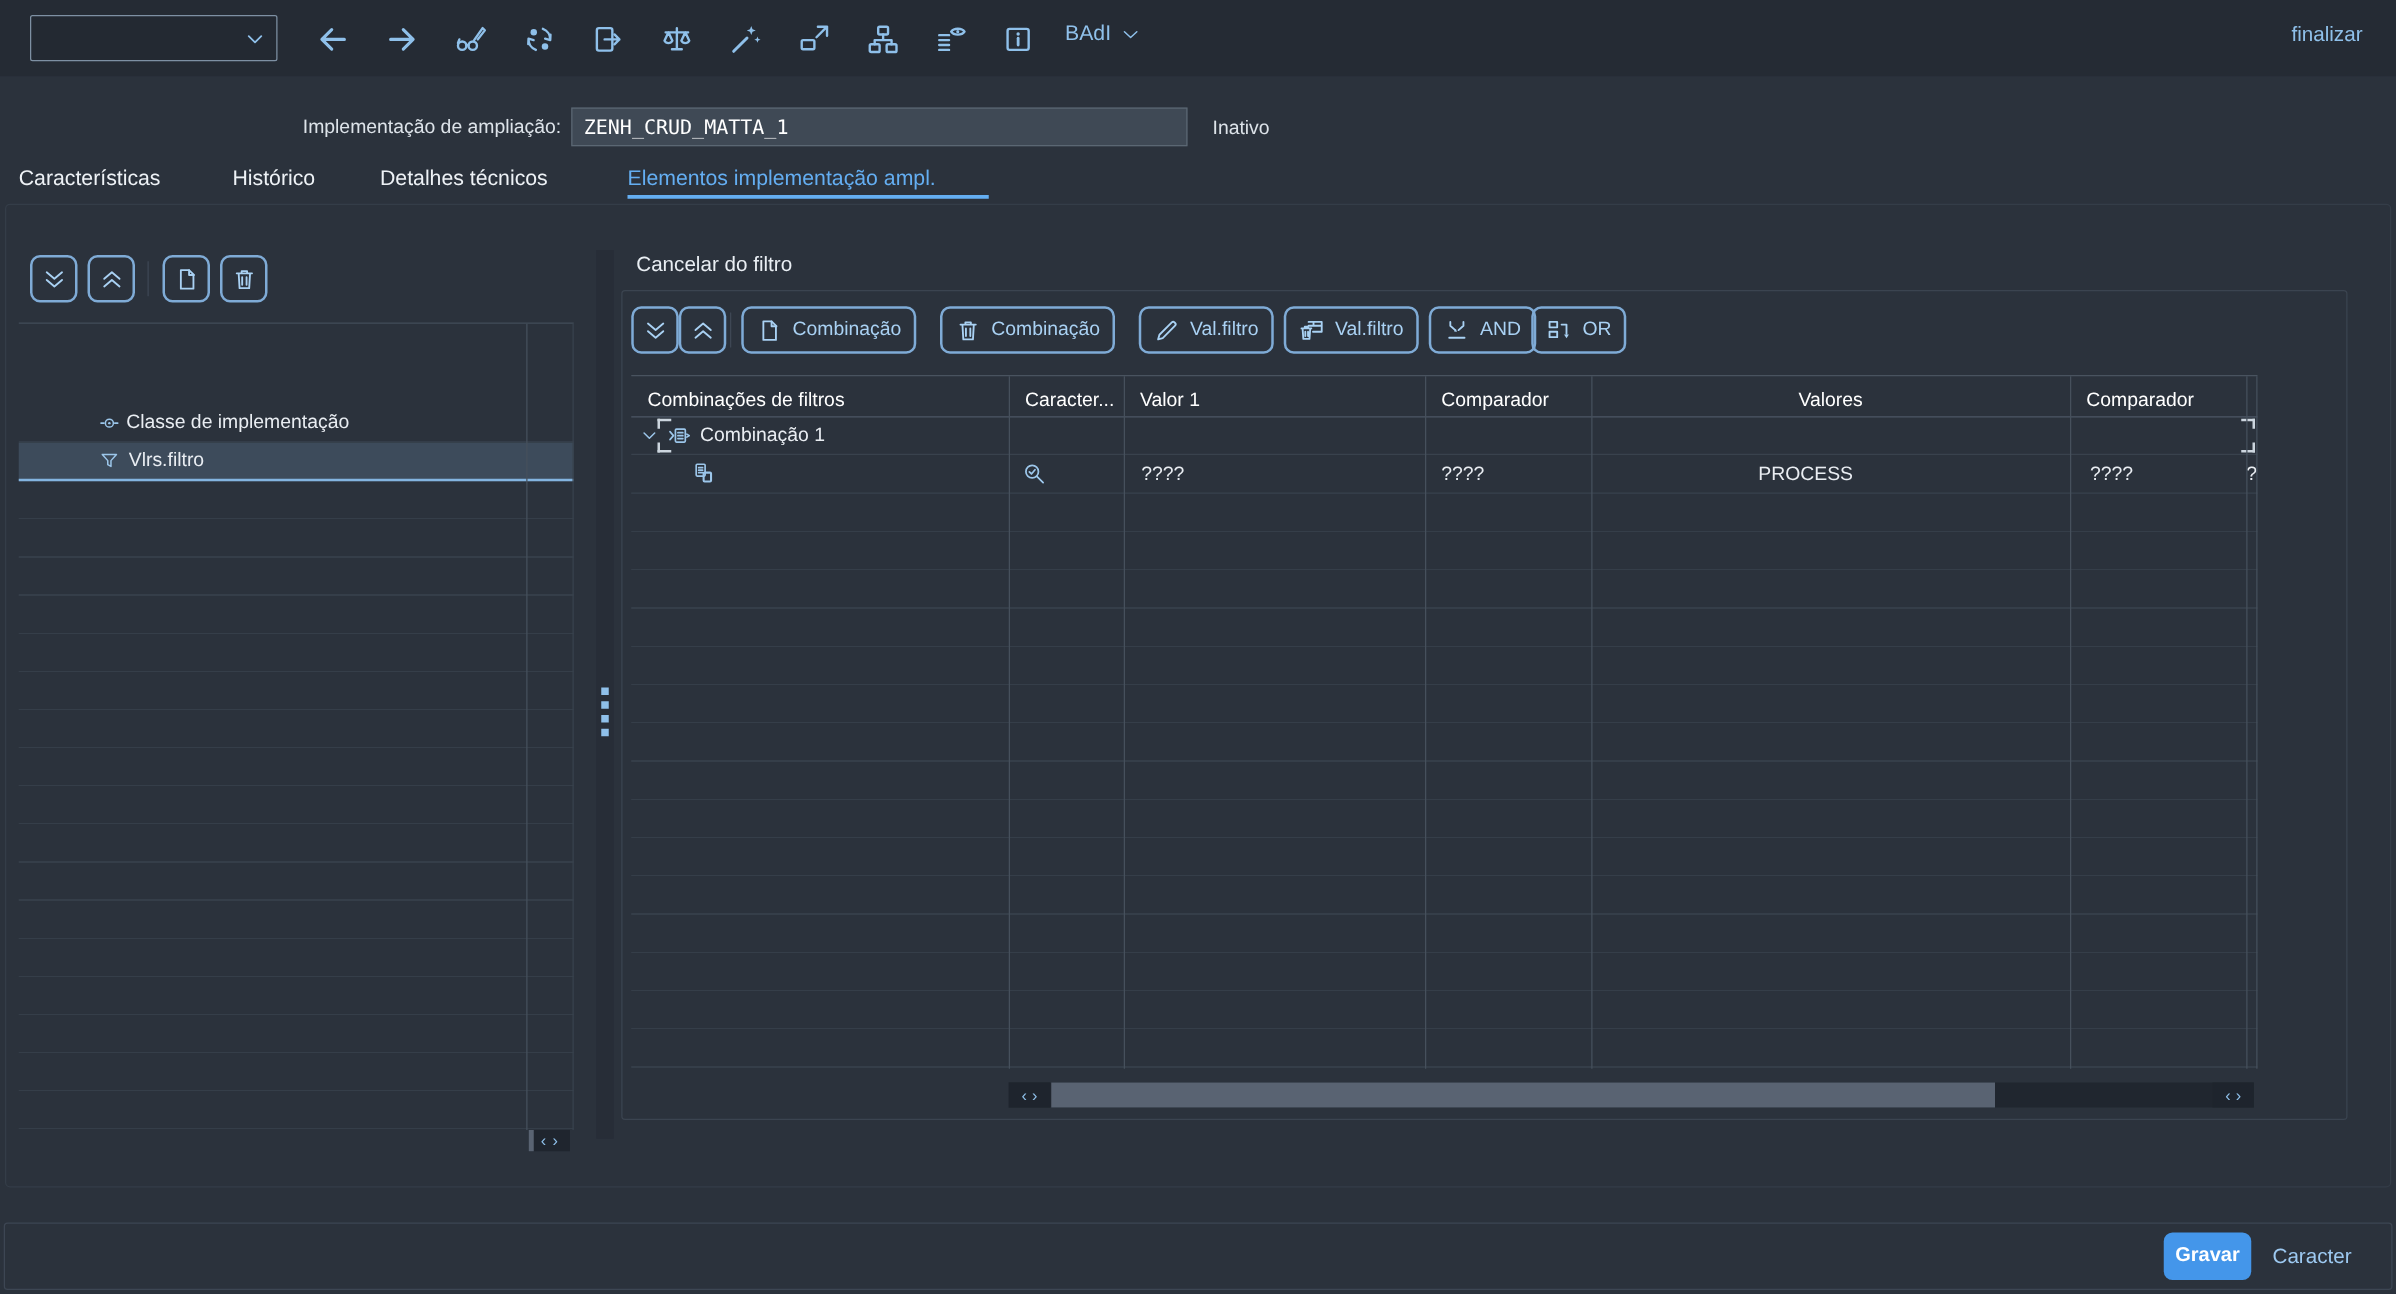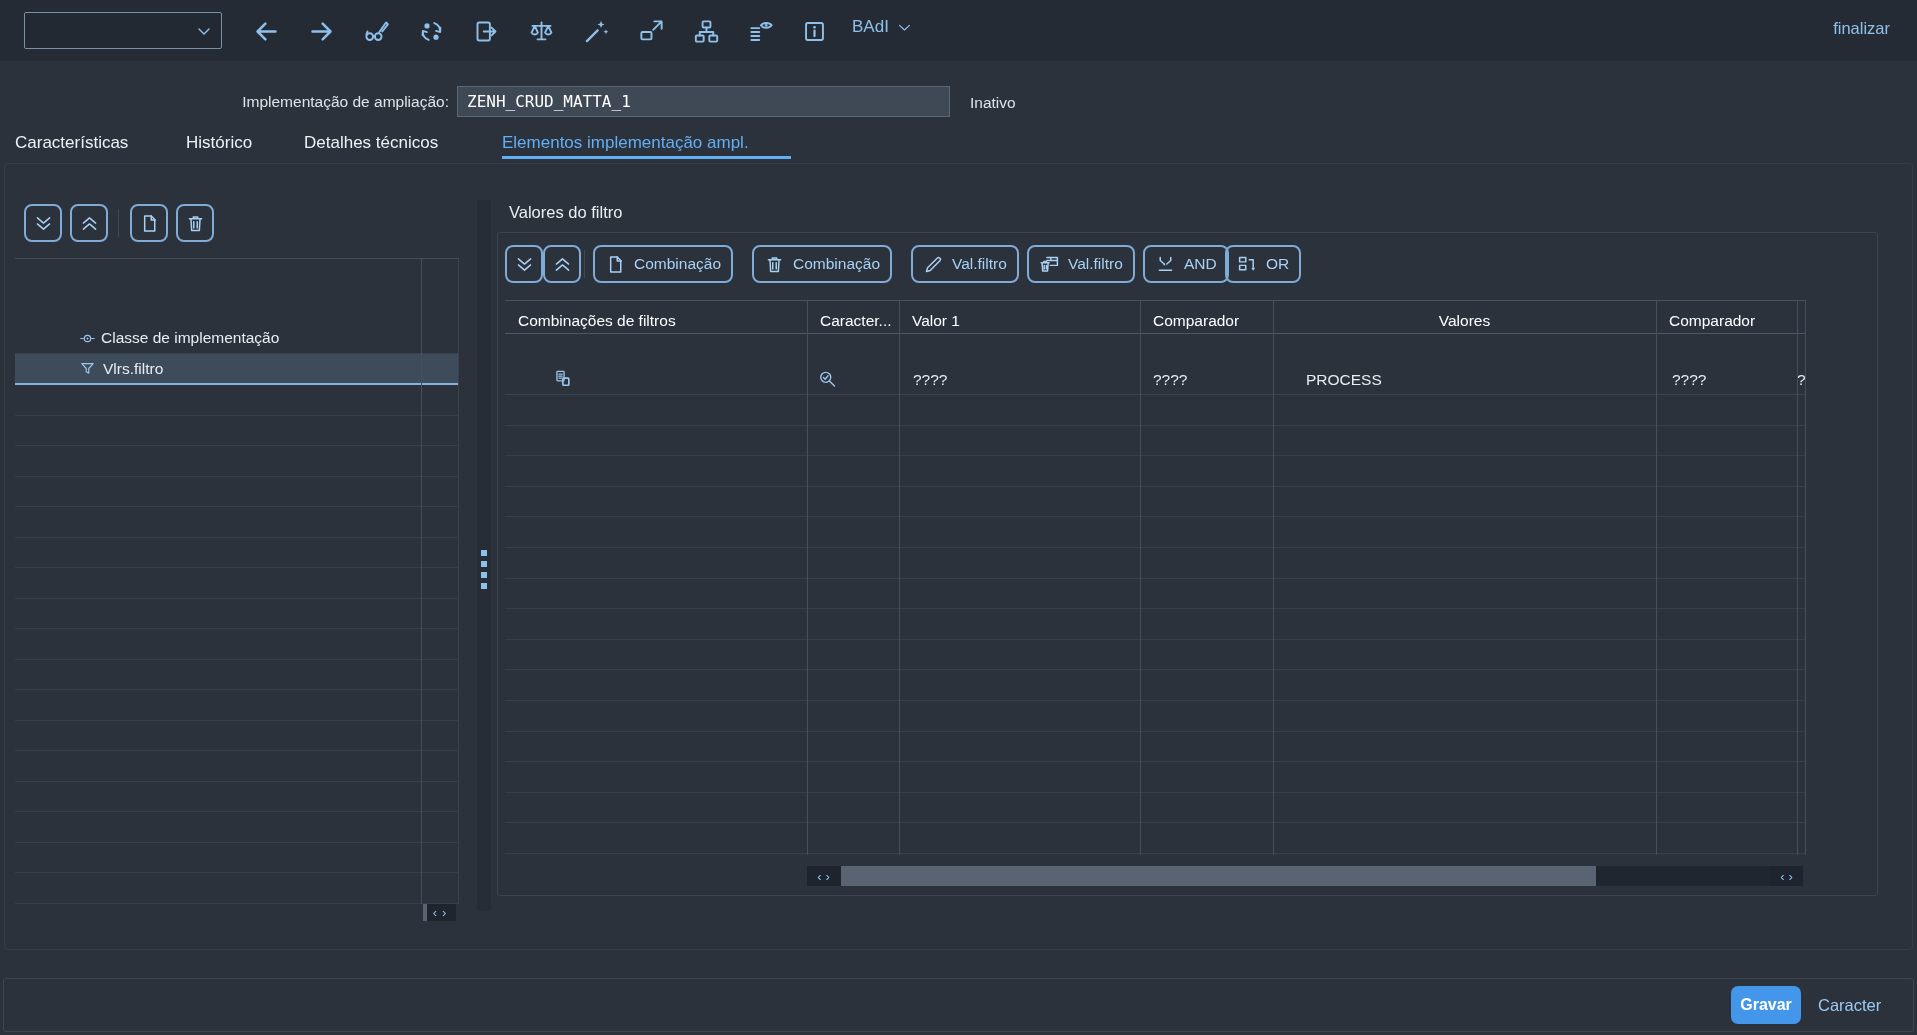--- a/index.html
+++ b/index.html
@@ -251,21 +251,21 @@
   <span>›</span>
 </div>
 
 <div id="splitter">
   <div class="dot" style="top:350px"></div>
   <div class="dot" style="top:361px"></div>
   <div class="dot" style="top:372px"></div>
   <div class="dot" style="top:383px"></div>
 </div>
 
-<div id="rtitle">Valores do filtro</div>
+<div id="rtitle">Cancelar do filtro</div>
 <div id="rbox"></div>
 
 <button class="pbtn iconly" style="left:505px;top:245px">
     <svg class="ic" viewBox="0 0 24 24">
       <path d="M5 5.5l7 6 7-6M5 12.5l7 6 7-6"></path>
     </svg>
   </button>
 <button class="pbtn iconly" style="left:543px;top:245px">
     <svg class="ic" viewBox="0 0 24 24">
       <path d="M5 11.5l7-6 7 6M5 18.5l7-6 7 6"></path>
@@ -320,39 +320,59 @@
 
 <div id="rtable">
   <div class="th" style="left:0;width:302px">Combinações de filtros</div>
   <div class="th" style="left:302px;width:92px">Caracter...</div>
   <div class="th" style="left:394px;width:241px">Valor 1</div>
   <div class="th" style="left:635px;width:133px">Comparador</div>
   <div class="th center" style="left:768px;width:383px">Valores</div>
   <div class="th" style="left:1151px;width:141px">Comparador</div>
   <div class="hb"></div>
 
+  <div class="rrow" style="top:32px">
+    <span class="ticon" style="left:6px;top:7px">
+        <svg class="ic" viewBox="0 0 24 24">
+          <path d="M6 9l6 6 6-6"></path>
+        </svg>
+      </span>
+    <span class="crn tl" style="left:21px;top:2px"></span>
+    <span class="crn bl" style="left:21px;top:21px"></span>
+    <span class="ticon" style="left:29px;top:6px;color:#9cc6ea">
+        <svg class="ic" viewBox="0 0 24 24" style="width:19px;height:19px">
+          <path d="M2.5 8l3.5 4-3.5 4"></path>
+          <rect x="8" y="5.5" width="10" height="13" rx="1"></rect>
+          <path d="M10.5 9h5M10.5 12h5M10.5 15h5"></path>
+          <path d="M19.5 10.5l2.5 1.5-2.5 1.5"></path>
+        </svg>
+      </span>
+    <span class="rcell" style="left:55px">Combinação 1</span>
+    <span class="crn tr" style="left:1288px;top:2px"></span>
+    <span class="crn br" style="left:1288px;top:21px"></span>
+  </div>
 
   <div class="rrow" style="top:63px">
     <span class="ticon" style="left:48px;top:5px;color:#9cc6ea">
         <svg class="ic" viewBox="0 0 24 24" style="width:19px;height:19px">
           <rect x="5" y="3" width="9" height="12" rx="1"></rect>
           <path d="M7.5 6.5h4M7.5 9h4M7.5 11.5h4"></path>
           <rect x="12.5" y="11.5" width="7.5" height="9" rx="1" stroke-width="2.1"></rect>
         </svg>
       </span>
     <span class="ticon" style="left:312px;top:5px">
         <svg class="ic" viewBox="0 0 24 24" style="width:20px;height:20px">
           <circle cx="10.5" cy="10" r="6"></circle>
           <path d="M15 14.5l6 6"></path>
           <path d="M7.8 10.2l2 2 3.4-4"></path>
         </svg>
       </span>
     <span class="rcell" style="left:408px">????</span>
     <span class="rcell" style="left:648px">????</span>
-    <span class="rcell" style="left:801px;width:383px;text-align:left">PROCESS</span>
+    <span class="rcell" style="left:748px;width:383px;text-align:center">PROCESS</span>
     <span class="rcell" style="left:1167px">????</span>
     <span class="rcell" style="left:1292px;width:9px;overflow:hidden">????</span>
   </div>
 
   <div class="empties"></div>
 
   <div class="vl" style="left:302px"></div>
   <div class="vl" style="left:394px"></div>
   <div class="vl" style="left:635px"></div>
   <div class="vl" style="left:768px"></div>

